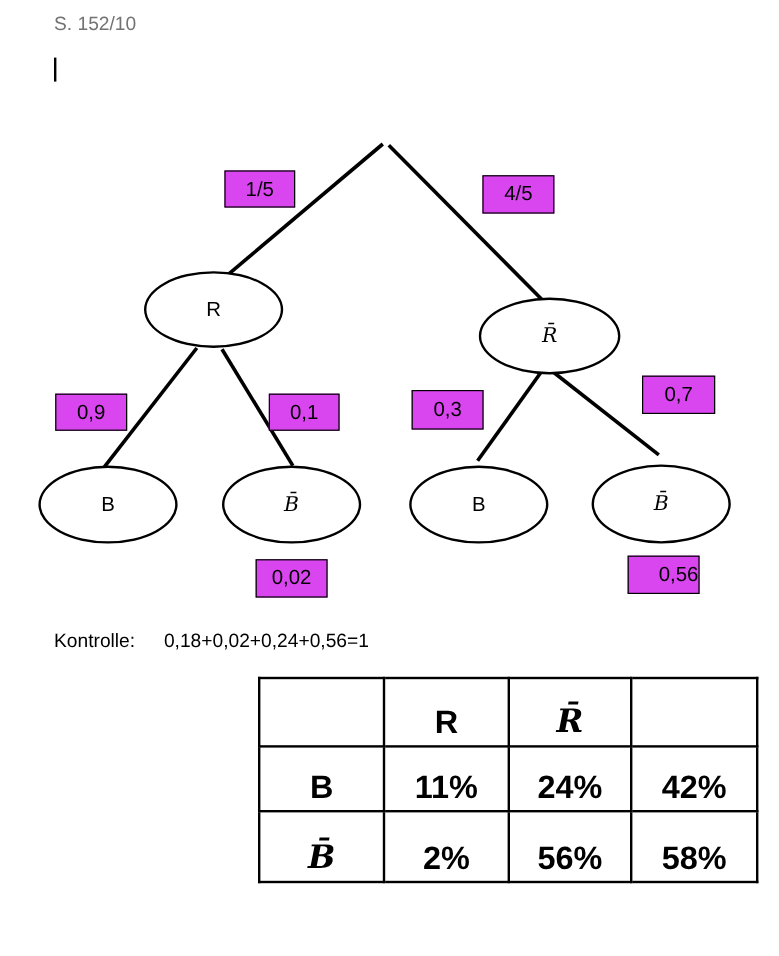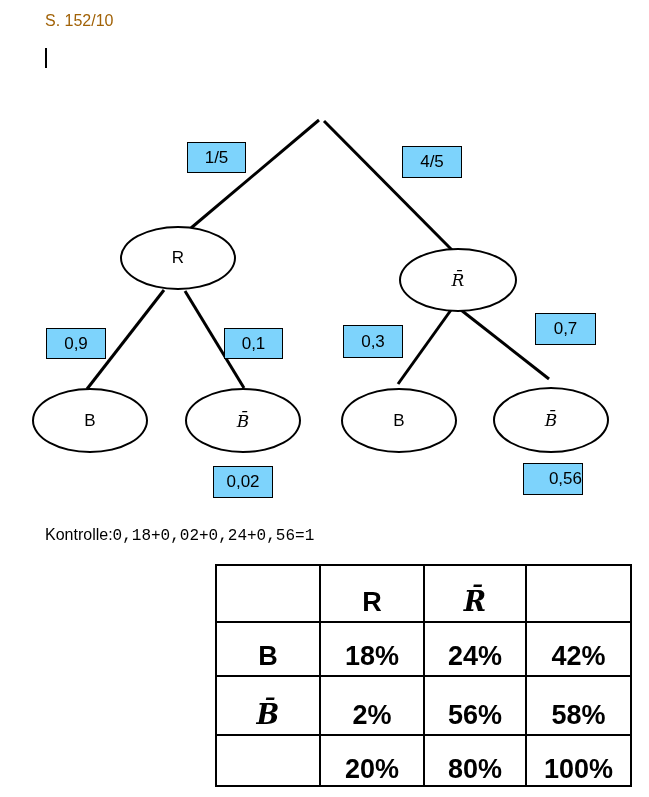--- a/index.html
+++ b/index.html
@@ -6,21 +6,21 @@
   .page{
     position:relative;
     width:649px;height:797px;
     background:#ffffff;
     font-family:"Liberation Sans","DejaVu Sans",sans-serif;
     color:#000000;
     overflow:hidden;
   }
   .heading{
     position:absolute;left:45px;top:12px;
-    font-size:16px;color:#a16207;
+    font-size:16px;color:#737373;
   }
   .cursor{
     position:absolute;left:45px;top:48px;
     width:2px;height:20px;background:#000;
   }
   .tree-lines{position:absolute;left:0;top:0;}
   .node{
     position:absolute;
     box-sizing:border-box;
     border:2px solid #000;
@@ -31,29 +31,29 @@
   }
   .node .math, .pbox .math{
     font-family:"DejaVu Serif","Liberation Serif",serif;
     font-style:italic;
     font-size:17px;
   }
   .pbox{
     position:absolute;
     box-sizing:border-box;
     border:1px solid #000;
-    background:#7dd3fc;
+    background:#d946ef;
     display:flex;align-items:center;justify-content:center;
     font-size:17px;
   }
   .kontrolle{
     position:absolute;left:45px;top:526px;
     font-size:16px;
   }
-  .kontrolle .expr{margin-left:0;font-family:Liberation Mono, monospace;}
+  .kontrolle .expr{margin-left:24px;}
   table.ctable{
     position:absolute;left:215px;top:564px;
     width:415px;
     border-collapse:collapse;
     table-layout:fixed;
   }
   table.ctable td{
     border:2px solid #000;
     text-align:center;
     vertical-align:bottom;
@@ -146,32 +146,26 @@
     </colgroup>
     <tbody>
         <tr style="height:57px">
       <td></td>
       <td>R</td>
       <td><span class="math">R̄</span></td>
       <td></td>
     </tr>
     <tr style="height:54px">
       <td>B</td>
-      <td>18%</td>
+      <td>11%</td>
       <td>24%</td>
       <td>42%</td>
     </tr>
     <tr style="height:59px">
       <td><span class="math">B̄</span></td>
       <td>2%</td>
       <td>56%</td>
       <td>58%</td>
     </tr>
-    <tr style="height:51px" class="last-row">
-      <td></td>
-      <td>20%</td>
-      <td>80%</td>
-      <td>100%</td>
-    </tr>
   </tbody>
     </table>
 
 </div>
 
 </body></html>

